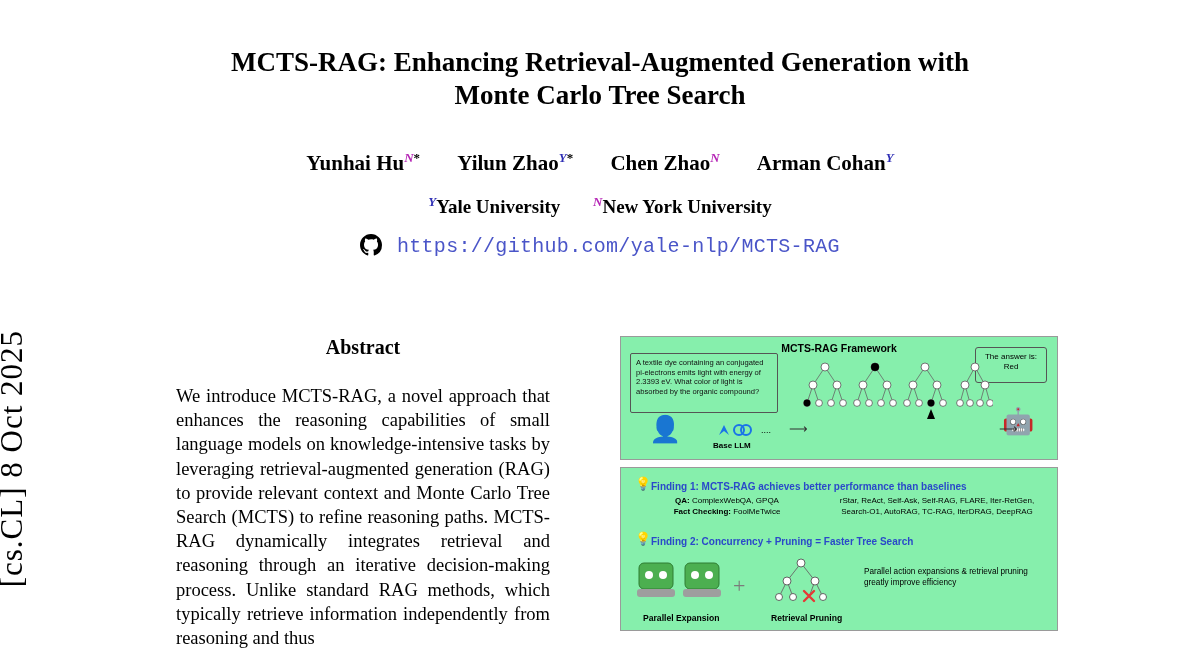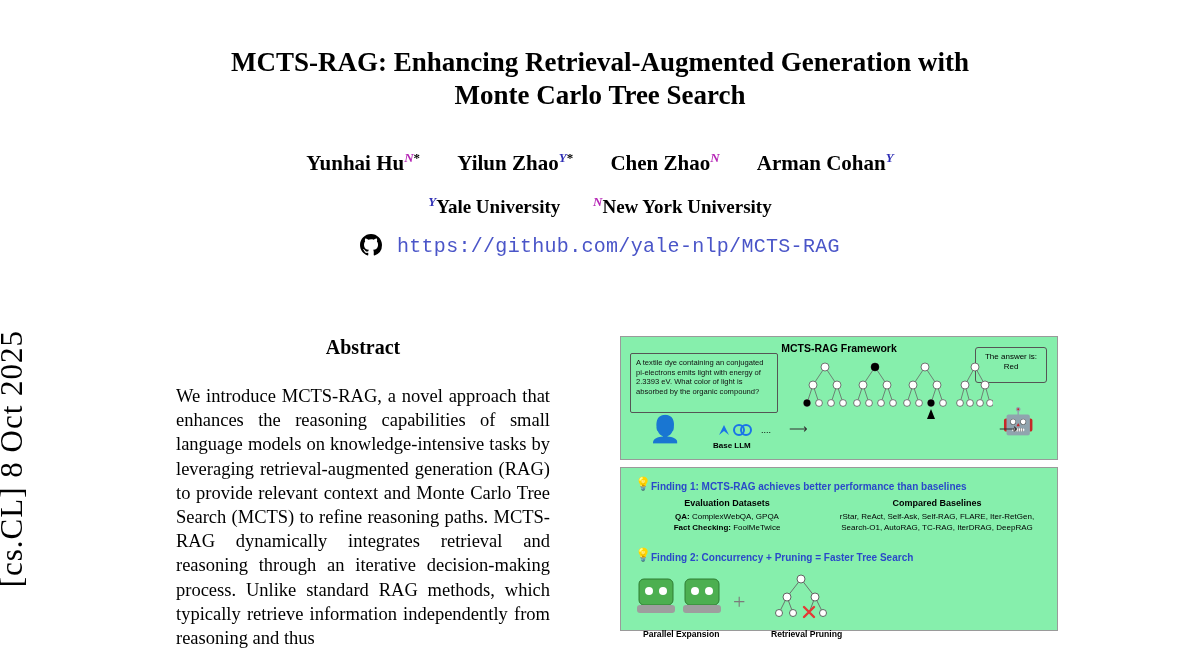--- a/index.html
+++ b/index.html
@@ -374,24 +374,20 @@
     <div style="position:absolute; left:140px; top:88px; font-family:'Liberation Sans',sans-serif; font-size:9px;">....</div>
   </div>
 
   <div class="fig-panel panel-bottom">
 
     <div class="f1-row">
       <span class="bulb">💡</span>
       <span class="finding">Finding 1: MCTS-RAG achieves better performance than baselines</span>
     </div>
 
-    <div class="cols-head">
-      <div class="col-a">Evaluation Datasets</div>
-      <div class="col-b">Compared Baselines</div>
-    </div>
 
     <div class="cols-body">
       <div class="col-a">
         <div>
           <span class="lbl">QA:</span>
           <span>ComplexWebQA, GPQA</span>
         </div>
         <div>
           <span class="lbl">Fact Checking:</span>
           <span>FoolMeTwice</span>
@@ -438,15 +434,16 @@
               <circle cx="28" cy="42" r="3.5"></circle>
               <circle cx="58" cy="42" r="3.5"></circle>
           </g>
           <g stroke="#e53935" stroke-width="2.4" stroke-linecap="round">
             <path d="M39,36 L49,46 M49,36 L39,46"></path>
           </g>
         </svg>
         <span class="f2-caption" style="left:142px;">Retrieval Pruning</span>
       </div>
 
+      <div class="f2-right">Parallel action expansions &amp; retrieval pruning greatly improve efficiency</div>
     </div>
   </div>
 </div>
 
 </body></html>

